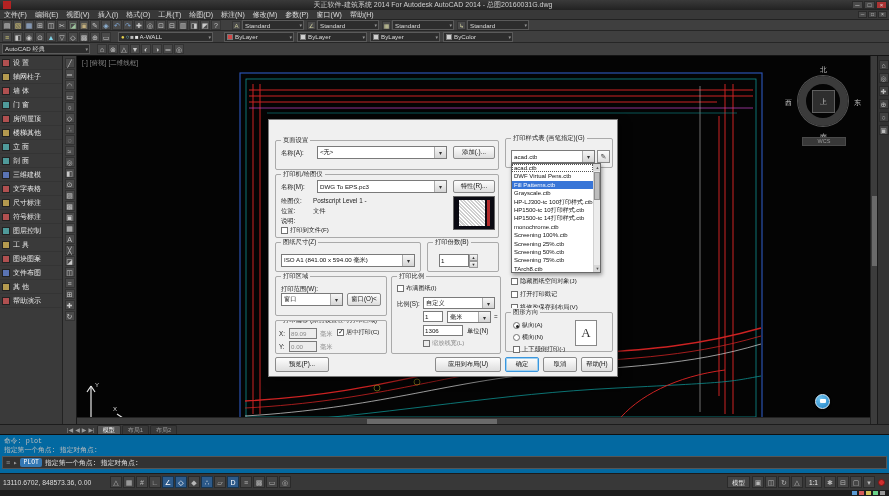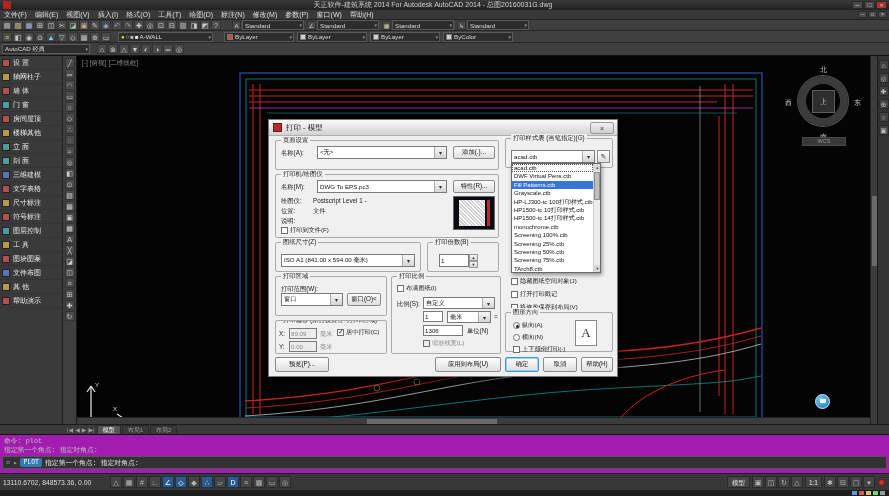--- a/index.html
+++ b/index.html
@@ -116,21 +116,21 @@
   .dd-thumb{position:absolute;left:0px;top:8px;width:6px;height:28px;background:#bdbdbd;border:1px solid #8f8f8f}
   .ori-icon{position:absolute;background:#fff;border:1px solid #888;display:flex;align-items:center;justify-content:center;
             font-family:"Liberation Serif","DejaVu Serif",serif;font-size:13px;color:#333}
   
   #tabsrow{position:absolute;left:0;top:424px;width:889px;height:10px;background:#3a3a3a;border-top:1px solid #1c1c1c;
            display:flex;align-items:center;padding-left:66px;font-size:6px;gap:1px}
   .tab-arrow{color:#9a9a9a;padding:0 1px}
   .tab{padding:0 5px;height:9px;line-height:9px;background:#383838;color:#9a9a9a;border:1px solid #2a2a2a;border-bottom:none;
        border-radius:2px 2px 0 0}
   .tab.active{background:#555;color:#fff}
-  #cmdwin{position:absolute;left:0;top:434px;width:889px;height:39px;background:#a21caf;border-top:1px solid #101010;
+  #cmdwin{position:absolute;left:0;top:434px;width:889px;height:39px;background:#0369a1;border-top:1px solid #101010;
           font-family:"Liberation Mono","DejaVu Sans Mono",monospace}
   .cmd-history{position:absolute;left:4px;top:2px;right:4px}
   .cmd-line{font-size:6.8px;color:#bdbdbd;height:9px;line-height:9px;white-space:nowrap;overflow:hidden}
   .cmd-input{position:absolute;left:2px;top:21px;right:2px;height:13px;background:#323232;border:1px solid #555;
              display:flex;align-items:center;gap:3px;padding-left:3px}
   .ci-icon{color:#9a9a9a;font-size:7px}
   .chip{background:#3478b4;color:#fff;font-size:6.5px;padding:0 3px;border-radius:2px;line-height:9px}
   .ci-text{font-size:6.8px;color:#e0e0e0;white-space:nowrap;overflow:hidden}
   #statusbar{position:absolute;left:0;top:473px;width:889px;height:17px;background:#383838;border-top:1px solid #1c1c1c;
              display:flex;align-items:center;padding:0 3px;gap:2px}
@@ -467,25 +467,20 @@
   <div id="navbar">
       <span class="nbi">⌂</span>
       <span class="nbi">◎</span>
       <span class="nbi">✚</span>
       <span class="nbi">⊕</span>
       <span class="nbi">○</span>
       <span class="nbi">▣</span>
     </div>
 
   <div id="dialog">
-    <div id="dlg-title">
-      <span class="dlg-ico"></span>
-      <span>打印 - 模型</span>
-      <span id="dlg-close">×</span>
-    </div>
 
     <div class="grp" style="left:6px;top:20px;width:224px;height:30px">
       <span class="glabel">页面设置</span>
     </div>
     <span class="dlabel" style="left:12px;top:29px">名称(A):</span>
     <div class="dcombo" style="left:48px;top:26px;width:130px">
       <span class="cval">&lt;无&gt;</span>
     </div>
     <div class="dbtn" style="left:184px;top:26px;width:42px;height:13px">添加(.)...</div>
 

